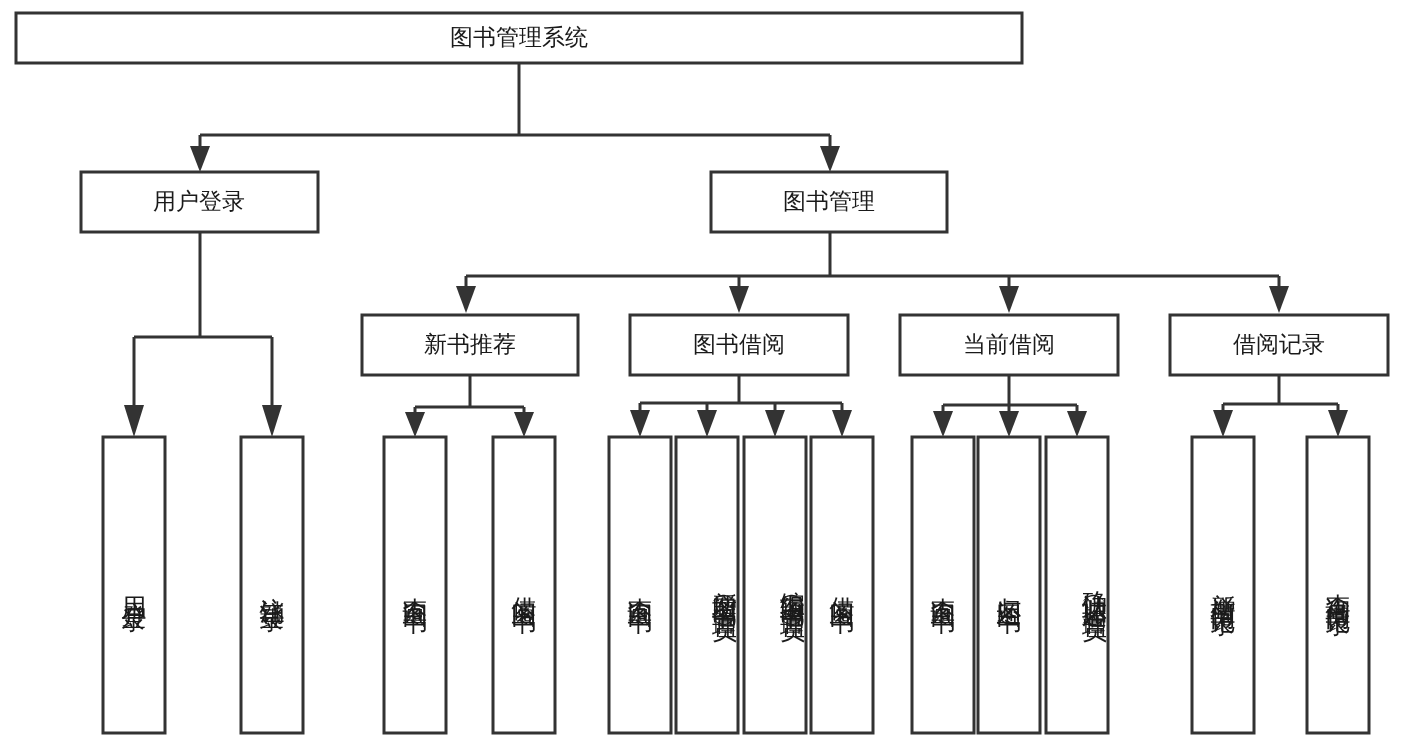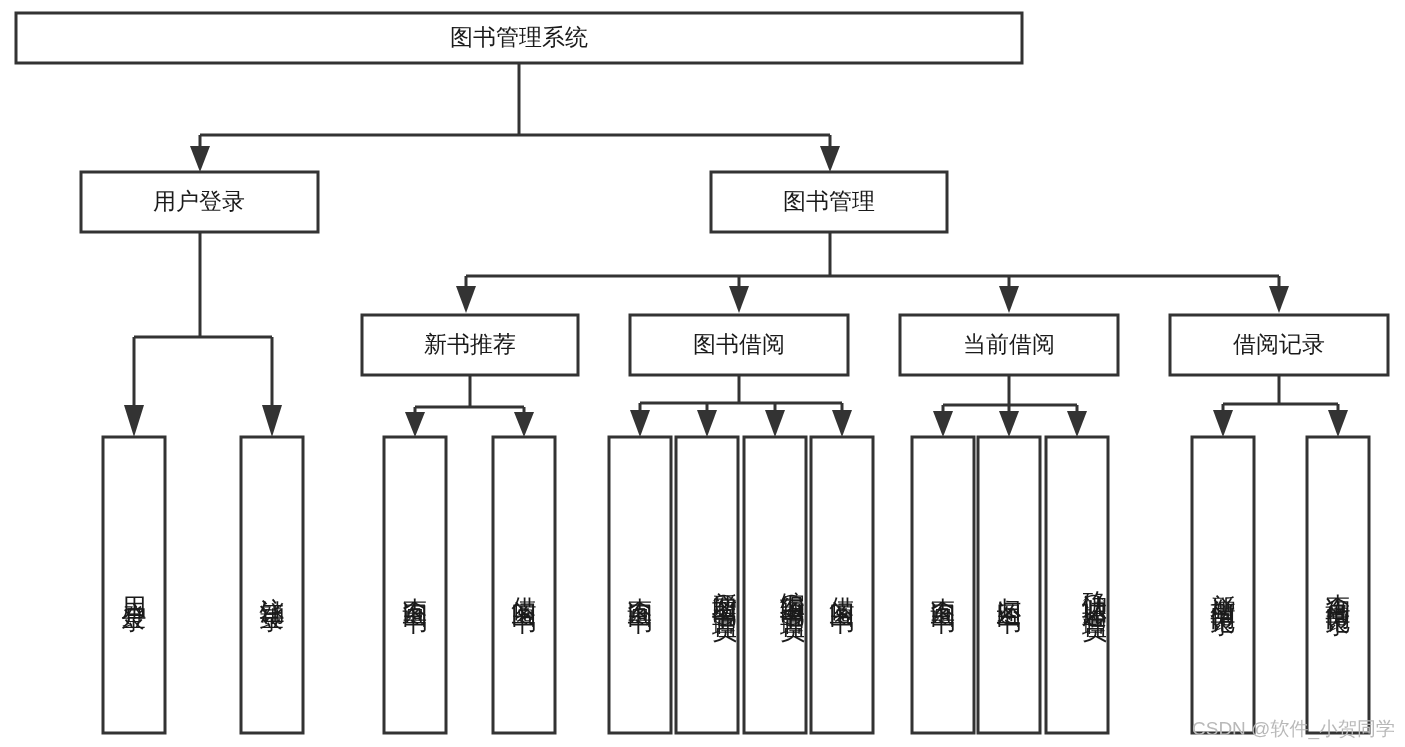--- a/index.html
+++ b/index.html
@@ -199,15 +199,14 @@
   <div class="node-label-v" style="left:744px; top:445px; width:62px; height:288px; display:flex; align-items:flex-start; justify-content:center;">编辑图书（管理员）</div>
   <div class="node-label-v" style="left:811px; top:437px; width:62px; height:296px; display:flex; align-items:center; justify-content:center;">借阅图书</div>
 
   <div class="node-label-v" style="left:912px; top:437px; width:62px; height:296px; display:flex; align-items:center; justify-content:center;">查询图书</div>
   <div class="node-label-v" style="left:978px; top:437px; width:62px; height:296px; display:flex; align-items:center; justify-content:center;">归还图书</div>
   <div class="node-label-v" style="left:1046px; top:445px; width:62px; height:288px; display:flex; align-items:flex-start; justify-content:center;">确认归还（管理员）</div>
 
   <div class="node-label-v" style="left:1192px; top:437px; width:62px; height:296px; display:flex; align-items:center; justify-content:center;">新增借阅记录</div>
   <div class="node-label-v" style="left:1307px; top:437px; width:62px; height:296px; display:flex; align-items:center; justify-content:center;">查询借阅记录</div>
 
-  <div class="watermark" style="left:1192px; top:716px;">CSDN @软件_小贺同学</div>
 
 </div>
 
 </body></html>

